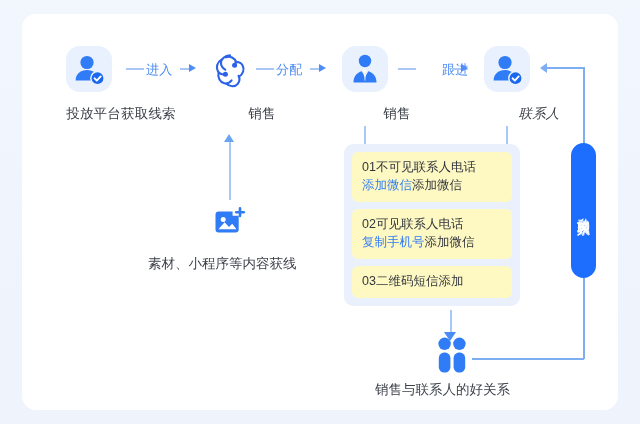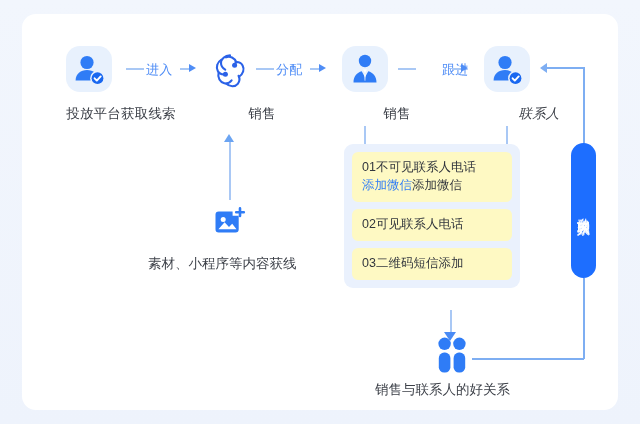--- a/index.html
+++ b/index.html
@@ -259,20 +259,21 @@
   <div class="vline" style="left:364px; top:126px; height:20px;"></div>
   <div class="vline" style="left:506px; top:126px; height:20px;"></div>
 
   <div id="card-group">
     <div class="card">
       <div class="card-line1">01不可见联系人电话</div>
       <div class="card-line2"><span class="hl">添加微信</span><span>添加微信</span></div>
     </div>
     <div class="card">
       <div class="card-line1">02可见联系人电话</div>
+      <div class="card-line2"><span class="hl">复制手机号</span><span>添加微信</span></div>
     </div>
     <div class="card">
       <div class="card-line1">03二维码短信添加</div>
     </div>
   </div>
 
   <div id="pill">
     <span>自动关联联系人</span>
   </div>
 

